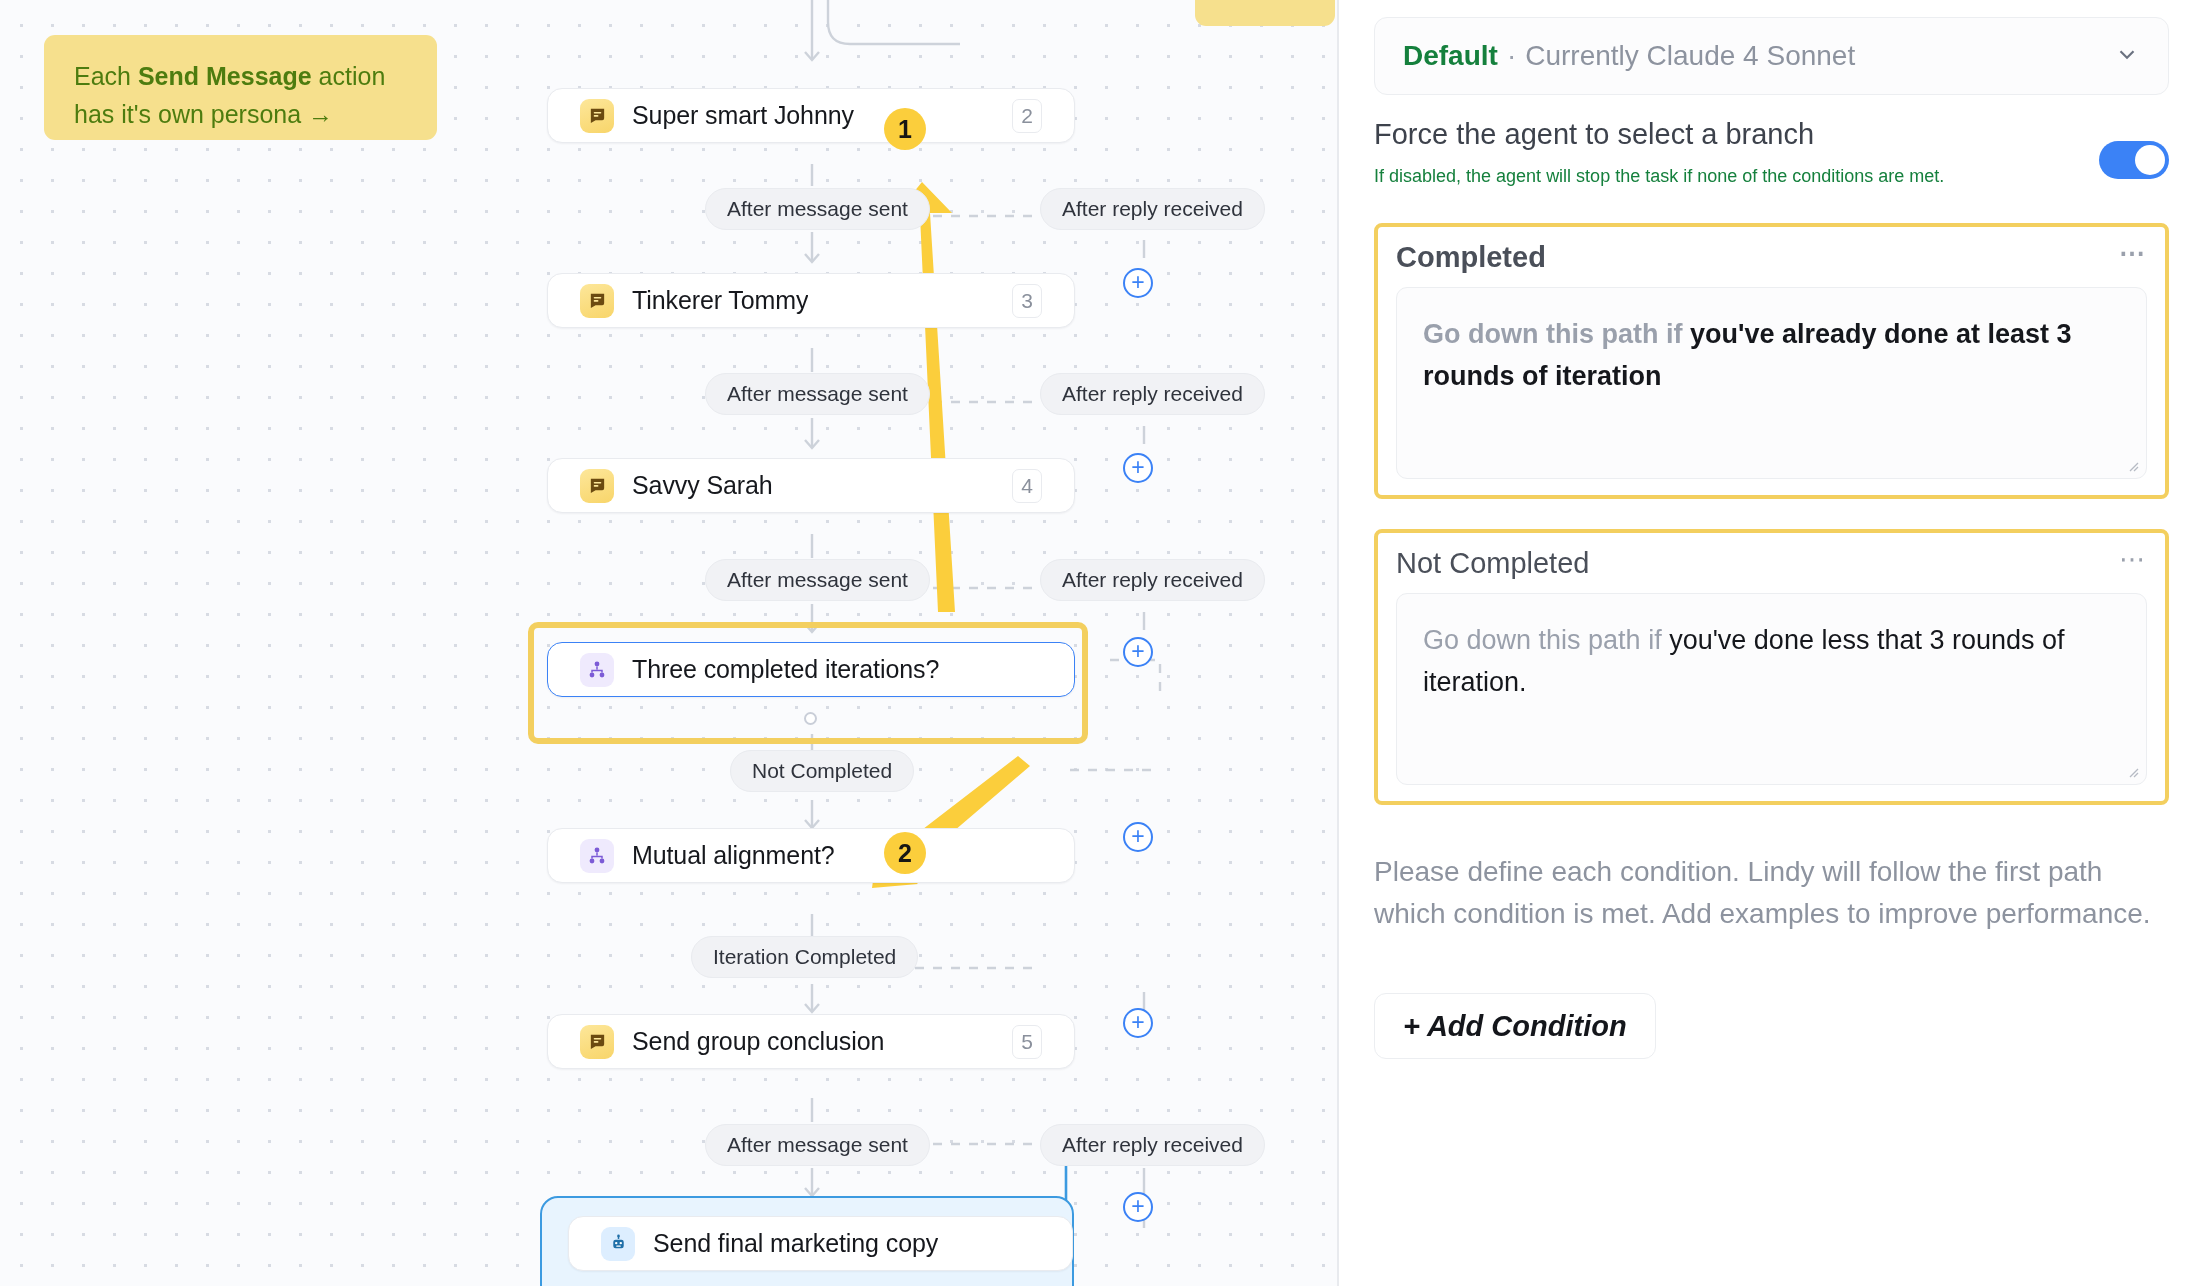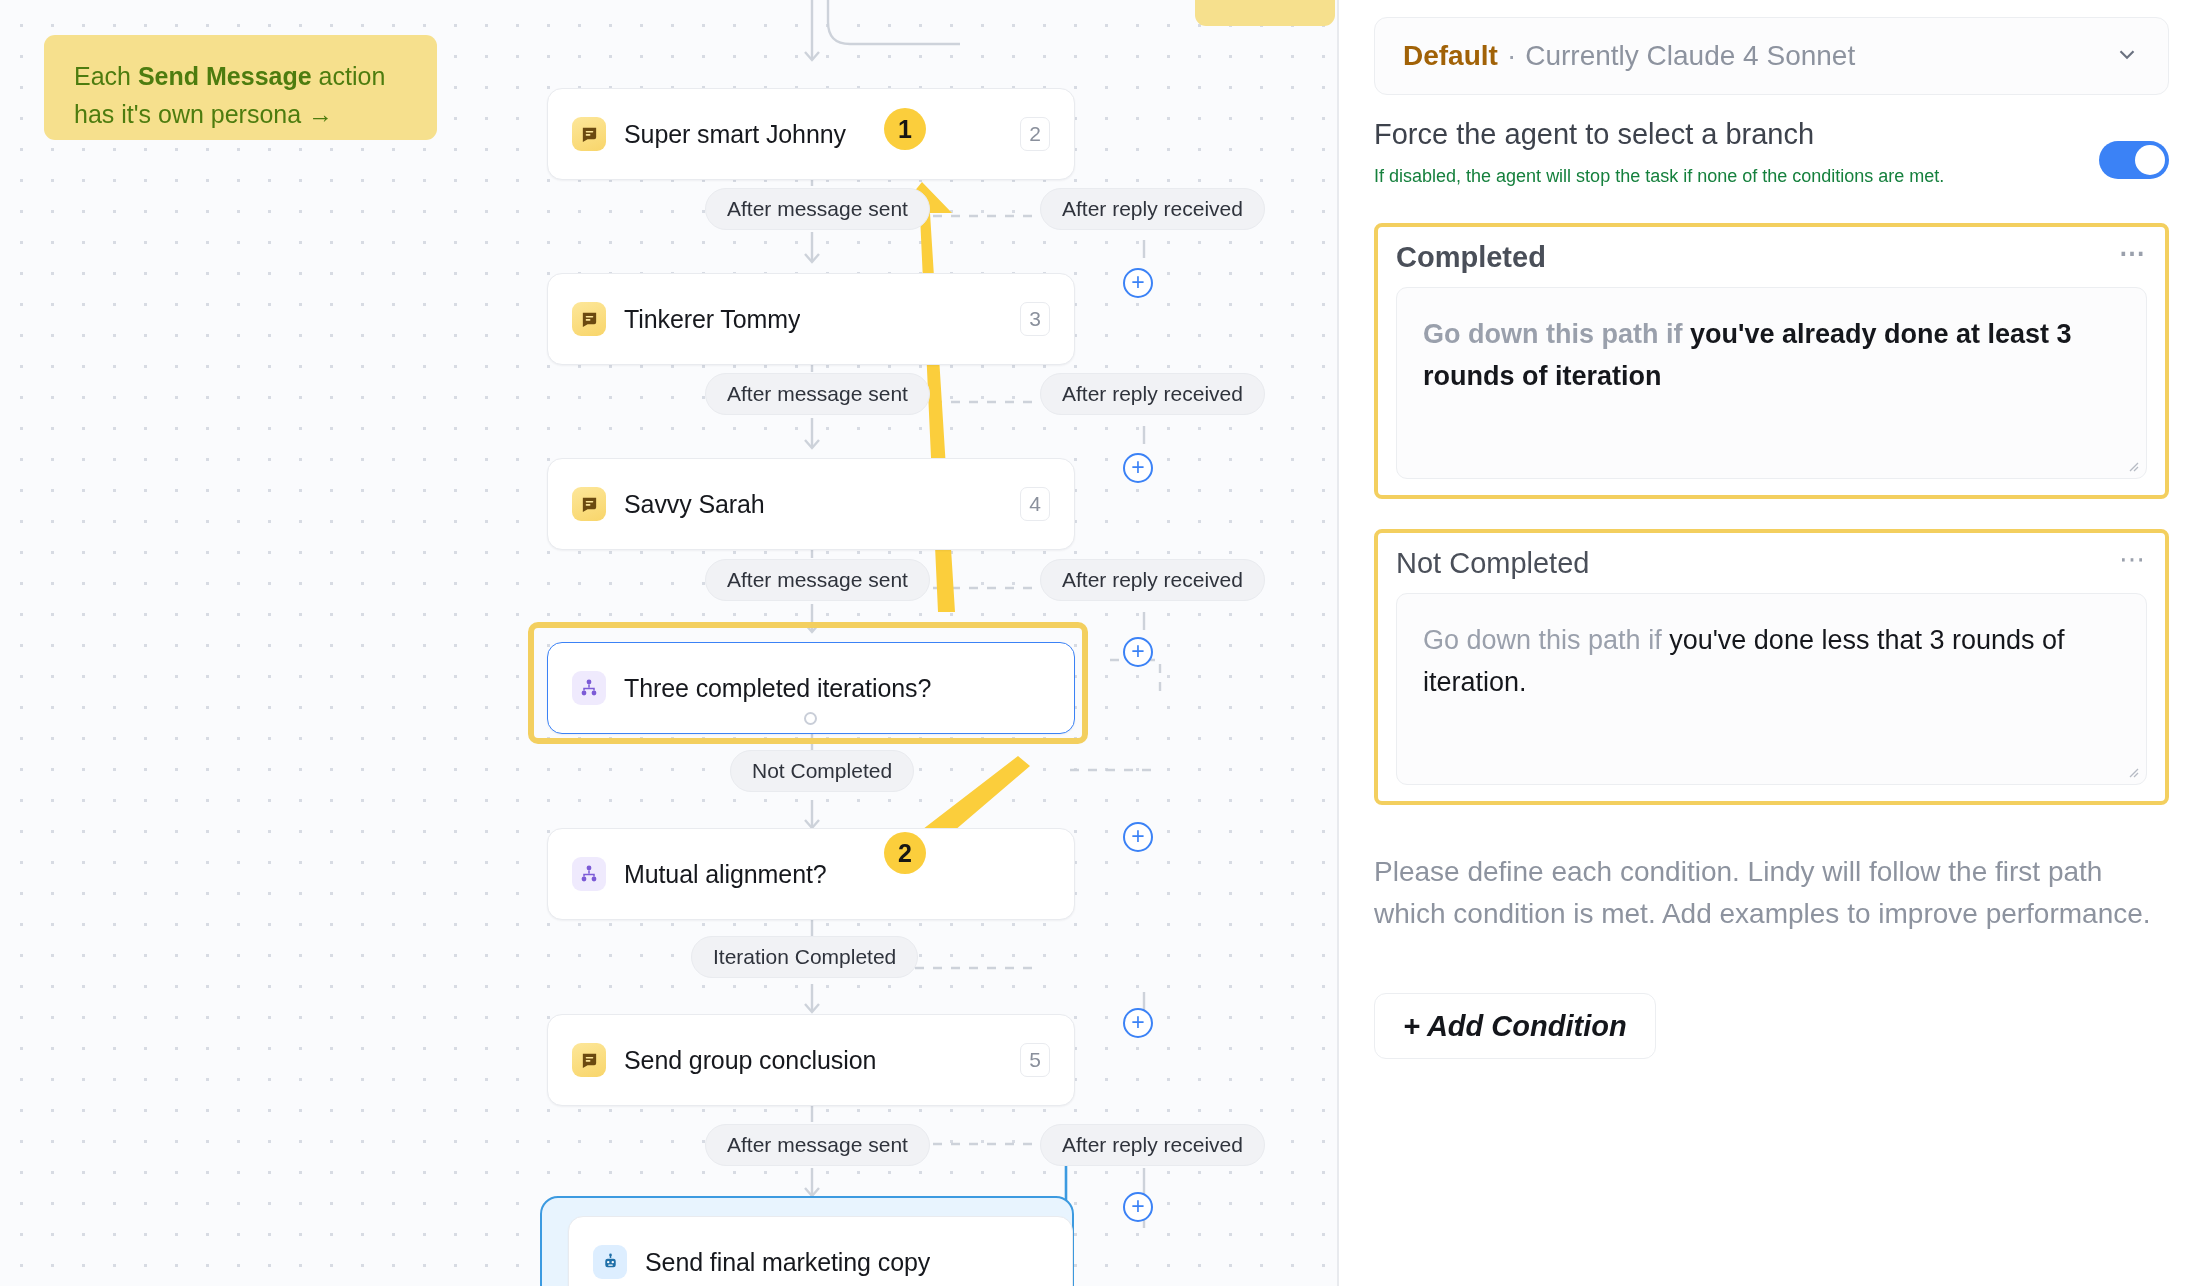--- a/index.html
+++ b/index.html
@@ -45,27 +45,27 @@
     background: #f6e08d;
     border-radius: 0 0 11px 11px;
   }
 
   
   #edges { position: absolute; left: 0; top: 0; width: 1338px; height: 1286px; }
 
   
   .node {
     position: absolute;
-    height: 92px;
+    height: 55px;
     width: 528px;
     background: #ffffff;
     border: 1.5px solid #e9ebef;
     border-radius: 15px;
     display: flex; align-items: center;
-    padding: 0 24px;
+    padding: 0 32px;
     box-shadow: 0 1px 2px rgba(16,24,40,.05);
   }
   .node .ico {
     width: 34px; height: 34px; border-radius: 9px;
     flex: 0 0 34px;
     display: flex; align-items: center; justify-content: center;
     margin-right: 18px;
   }
   .ico-msg { background: linear-gradient(160deg,#fde79a,#f8d56a); }
   .ico-branch { background: #efeafd; }
@@ -152,21 +152,21 @@
   }
   #model-select {
     margin-top: 17px;
     height: 78px;
     border: 1.5px solid #eceef1;
     border-radius: 13px;
     background: #fcfcfd;
     display: flex; align-items: center;
     padding: 0 28px;
   }
-  #model-select .m-strong { font-size: 28px; color: #a16207; font-weight: 700; }
+  #model-select .m-strong { font-size: 28px; color: #15803d; font-weight: 700; }
   #model-select .m-dot { font-size: 28px; color: #9aa0ac; margin: 0 9px; }
   #model-select .m-rest { font-size: 28px; color: #8d939f; }
   #model-select .chev { margin-left: auto; color: #6b7280; }
 
   .force-row { display: flex; align-items: flex-start; margin-top: 20px; }
   .force-text { flex: 1 1 auto; padding-right: 26px; }
   .force-title { font-size: 29px; color: #3d424c; line-height: 1.35; }
   .force-sub { font-size: 18px; color: #15803d; line-height: 1.46; margin-top: 9px; }
   .toggle {
     flex: 0 0 auto; margin-top: 26px;

